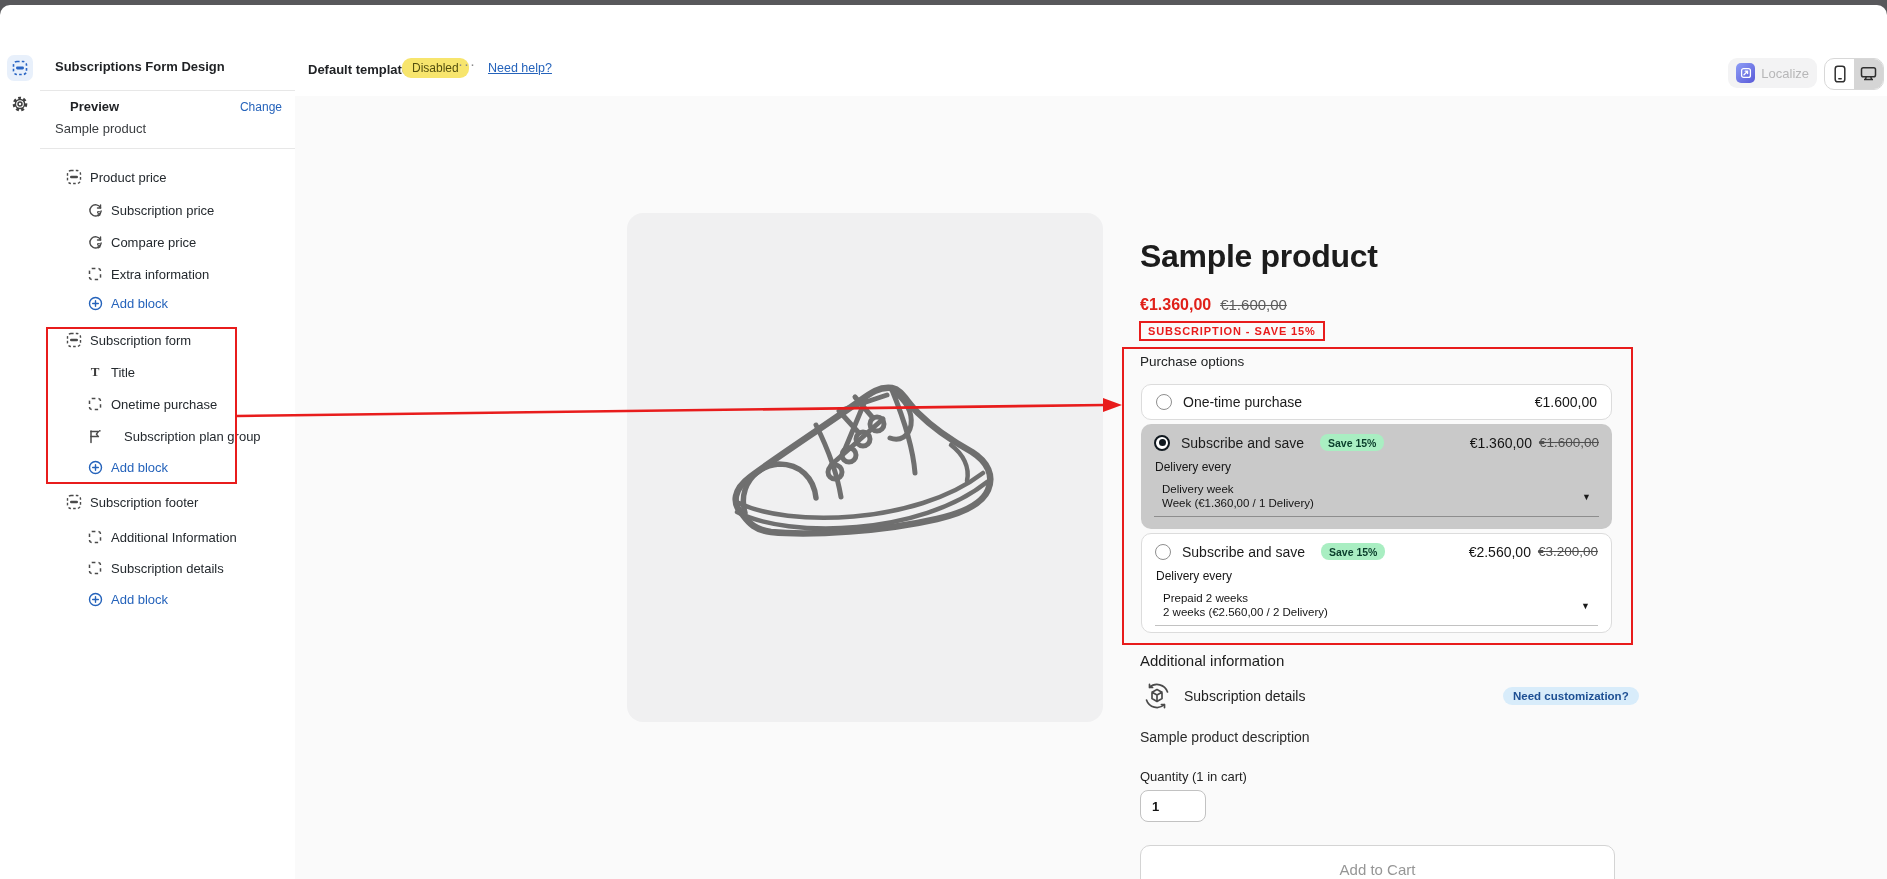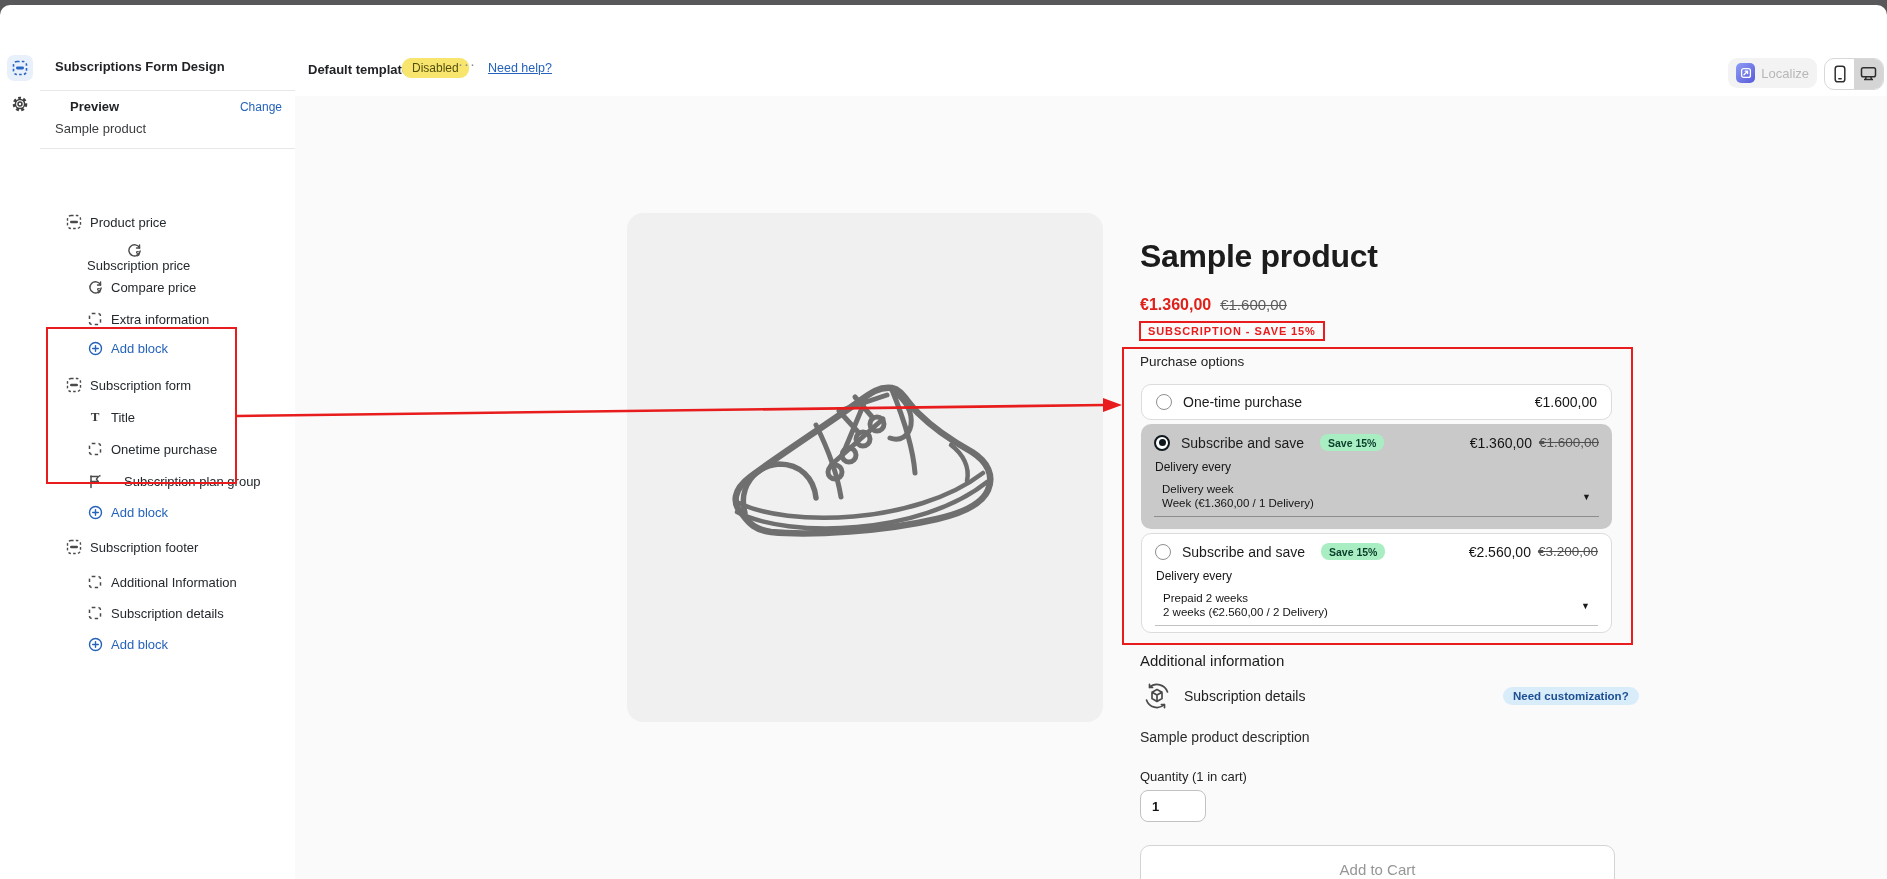--- a/index.html
+++ b/index.html
@@ -19,21 +19,21 @@
   #rail-settings-btn{position:absolute;left:11px;top:50px;width:18px;height:18px;display:flex;align-items:center;justify-content:center;}
   
   #panel{position:absolute;top:45px;left:40px;width:255px;bottom:0;background:#fff;border-right:1px solid #e5e5e5;}
   #panel-header{position:absolute;top:0;left:0;right:0;height:45px;border-bottom:1px solid #e7e7e7;}
   #panel-header .t{position:absolute;left:15px;top:14px;font-size:13px;font-weight:700;color:#1f2124;}
   #preview-block{position:absolute;top:45px;left:0;right:0;height:58px;border-bottom:1px solid #e7e7e7;}
   #preview-block .p{position:absolute;left:30px;top:9px;font-size:13px;font-weight:700;color:#1f2124;}
   #preview-block .c{position:absolute;right:13px;top:10px;font-size:12px;color:#2563bb;cursor:pointer;}
   #preview-block .s{position:absolute;left:15px;top:31px;font-size:13px;color:#3a3d40;}
   
-  .tree-row{position:absolute;height:24px;display:flex;align-items:center;cursor:pointer;margin-top:45px;}
+  .tree-row{position:absolute;height:24px;display:flex;align-items:center;cursor:pointer;}
   .tree-row .ticon{display:flex;align-items:center;justify-content:center;width:16px;height:16px;margin-right:8px;}
   .tree-row .tlabel{font-size:13px;color:#24292e;white-space:nowrap;}
   .tree-row.add .tlabel{color:#2563bb;font-weight:500;}
   
   .redbox{position:absolute;border:2px solid #e81c1c;pointer-events:none;z-index:30;}
   
   #mainbar{position:absolute;top:45px;left:295px;right:0;height:51px;background:#fff;border-bottom:1px solid #e5e5e5;}
   #mainbar .dt{position:absolute;left:13px;top:17px;font-size:13px;font-weight:700;color:#1f2124;}
   #status-badge{position:absolute;left:107px;top:13px;background:#f7e56d;color:#54500f;font-size:12px;padding:3px 10px;border-radius:9px;}
   #overflow-dots{position:absolute;left:163px;top:10px;color:#8a8a8a;font-size:15px;letter-spacing:1px;cursor:pointer;}
@@ -122,21 +122,21 @@
   <div id="tree">
       <div class="tree-row" style="left: 66px; top: 165px;">
         <span class="ticon">
           <svg width="16" height="16" viewBox="0 0 16 16" fill="none">
             <rect x="1.5" y="1.5" width="13" height="13" rx="3.5" stroke="#4a4a4a" stroke-width="1.4" stroke-dasharray="2.6 2.2"></rect>
             <rect x="4" y="6.7" width="8" height="2.6" rx="1.3" fill="#4a4a4a"></rect>
           </svg>
         </span>
         <span class="tlabel">Product price</span>
       </div>
-      <div class="tree-row" style="left: 87px; top: 198px; flex-direction: column;">
+      <div class="tree-row" style="left: 87px; top: 198px;">
         <span class="ticon">
           <svg width="15" height="15" viewBox="0 0 16 16" fill="none" stroke="#4a4a4a" stroke-width="1.5" stroke-linecap="round">
             <path d="M13.4 5.2 A6 6 0 1 0 14 8.6"></path>
             <path d="M13.4 1.9 v3.4 h-3.3" stroke-width="1.4"></path>
             <text x="9.2" y="13.4" font-size="7.5" font-weight="bold" fill="#4a4a4a" stroke="none" font-family="Liberation Sans,sans-serif">$</text>
           </svg>
         </span>
         <span class="tlabel">Subscription price</span>
       </div>
       <div class="tree-row" style="left: 87px; top: 230px;">

